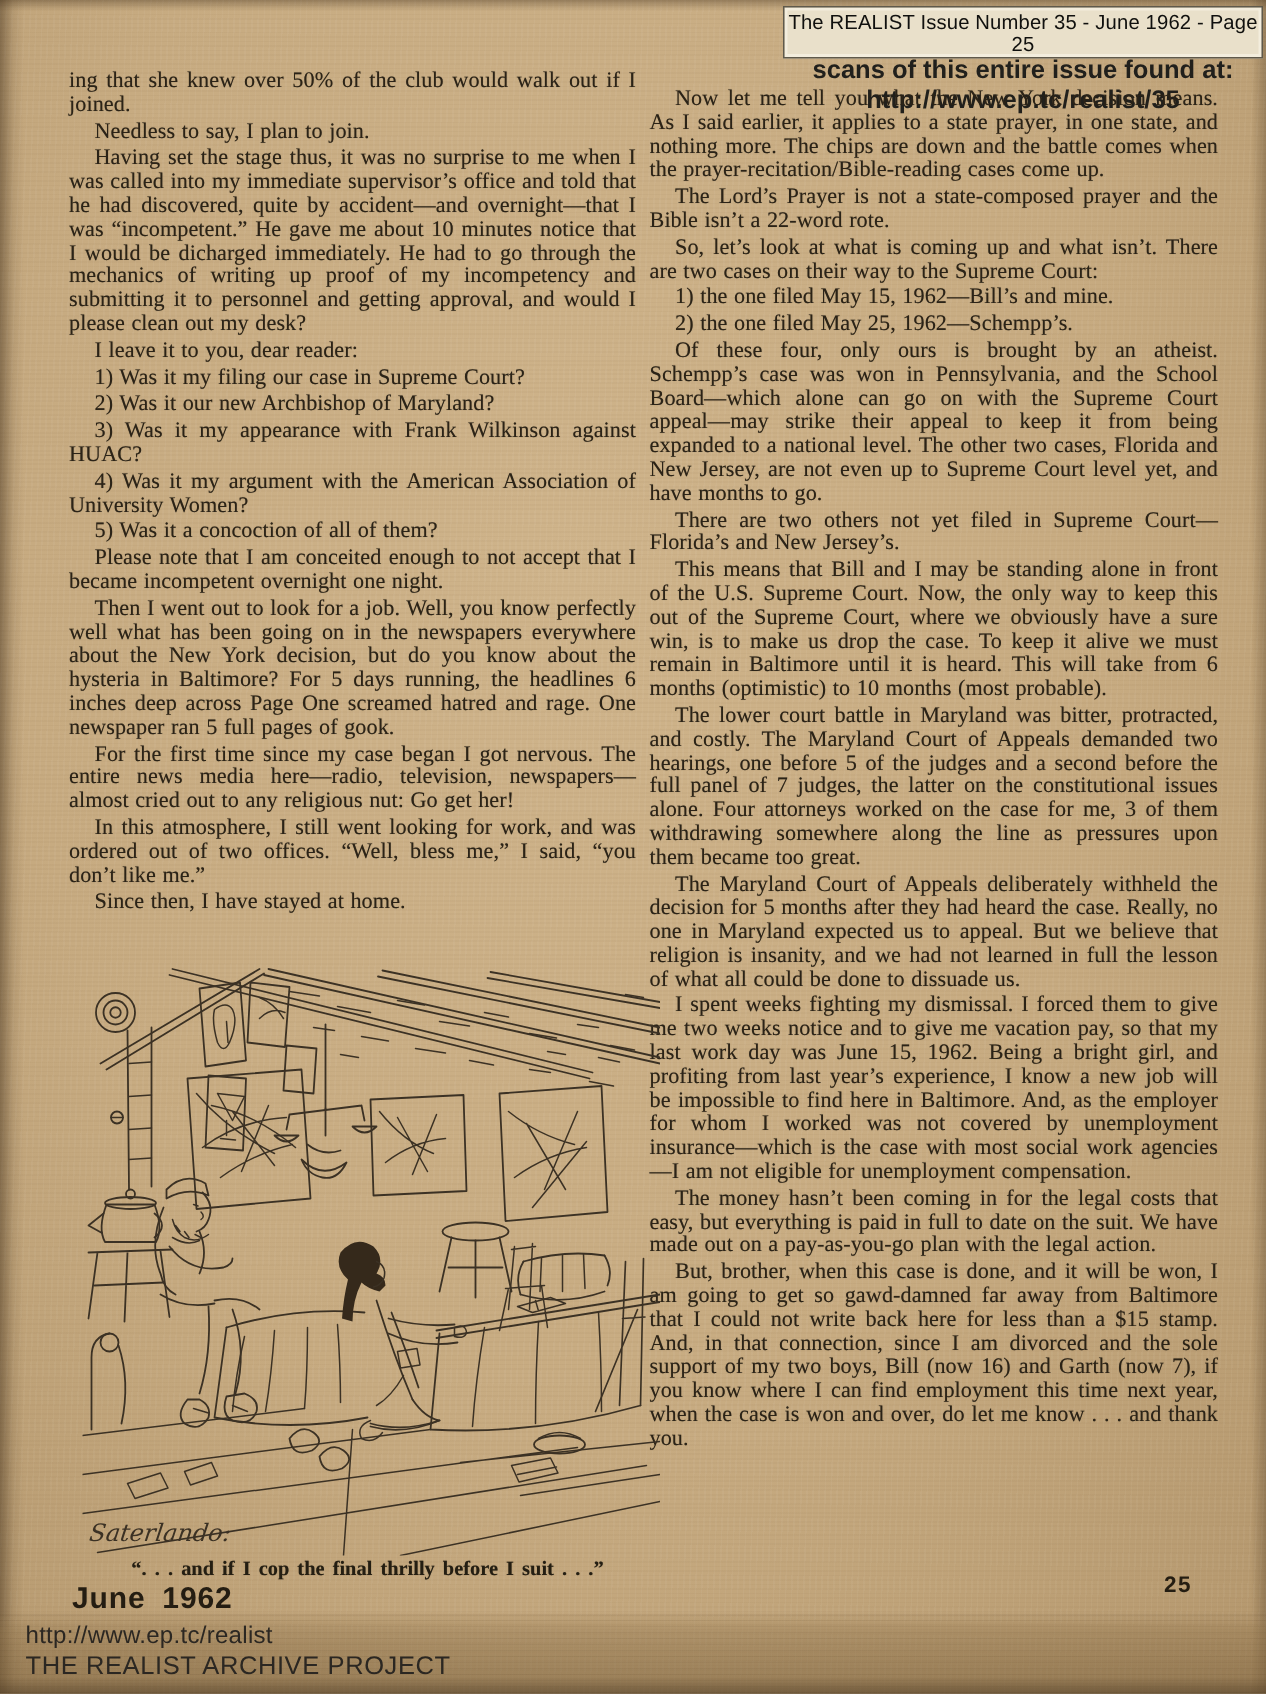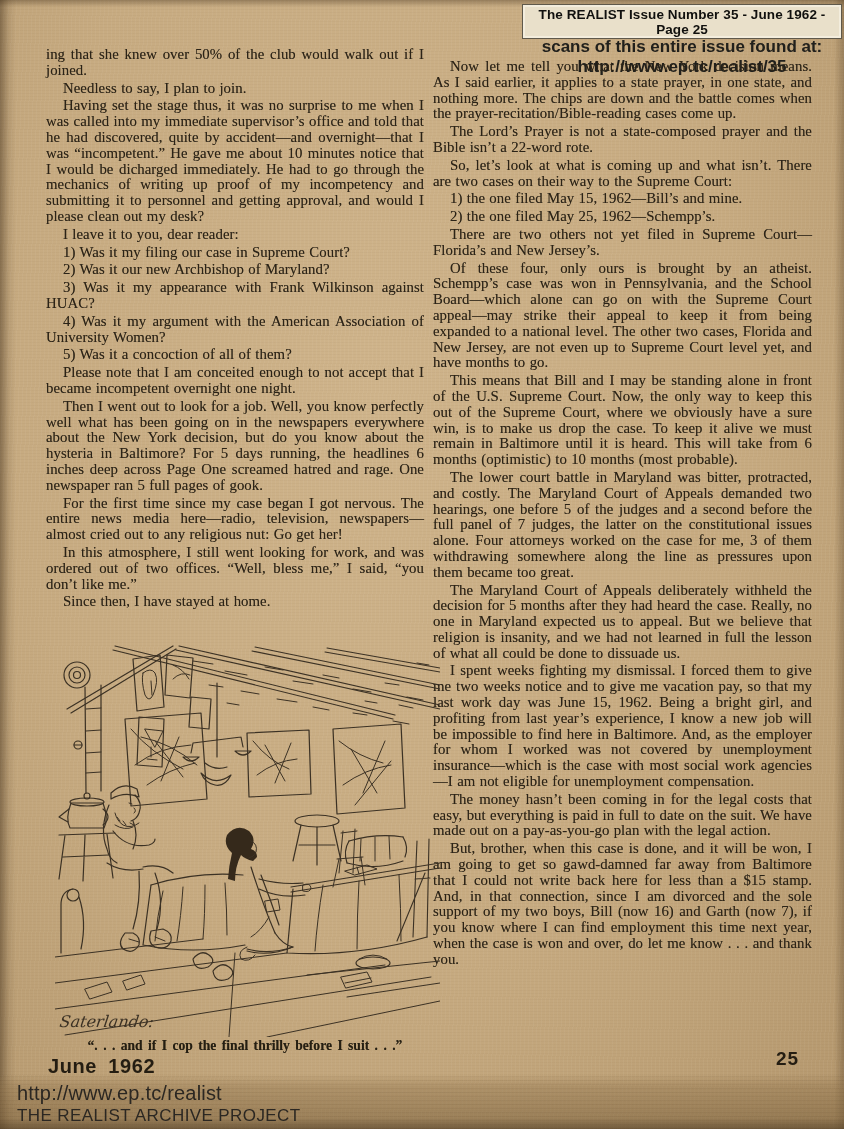--- a/index.html
+++ b/index.html
@@ -17,40 +17,40 @@
     background:linear-gradient(to bottom, rgba(58,40,20,0.35), rgba(0,0,0,0));}
   .edge-right{position:absolute;right:0;top:0;bottom:0;width:10px;
     background:linear-gradient(to left, rgba(58,40,20,0.28), rgba(0,0,0,0));}
   .bottom-band{position:absolute;left:0;right:0;top:1074px;height:55px;
     background:
       repeating-linear-gradient(0deg, rgba(60,40,18,0.06) 0 1px, rgba(0,0,0,0) 1px 4px),
       linear-gradient(to bottom, rgba(150,120,80,0.0), rgba(139,111,72,0.38) 14px, rgba(120,94,58,0.5) 80%, rgba(88,68,42,0.75) 100%);}
   .headerbox{position:absolute;left:522px;top:4px;width:318px;height:33px;
     background:#e9e0ca;border:1px solid #5f594b;box-shadow:inset 0 0 0 2px rgba(252,248,236,0.55);
     text-align:center;font-family:"Liberation Sans", sans-serif;color:#10100e;}
-  .headerbox .l1{font-size:13.5px;font-weight:bold;margin-top:2px;letter-spacing:0.1px;}
+  .headerbox .l1{font-size:13.5px;font-weight:normal;margin-top:2px;letter-spacing:0.1px;}
   .headerbox .l2{font-size:17px;font-weight:bold;color:#21201c;margin-top:0px;}
   .col{position:absolute;top:47px;}
   .col-left{left:46px;width:378px;}
   .col-right{left:433px;width:379px;margin-top:12px;}
   p.para{margin:0 0 2px 0;text-indent:17px;text-align:justify;
     font-size:14.8px;line-height:15.8px;letter-spacing:0.05px;word-spacing:0.6px;
     text-shadow:0 0 0.5px rgba(43,35,23,0.45);}
   p.para.noindent{text-indent:0;}
   .it{}
   .cartoon{position:absolute;left:55px;top:645px;width:385px;height:392px;}
   .caption{position:absolute;left:55px;top:1038px;width:380px;text-align:center;
     font-weight:bold;font-size:13.6px;color:#241e12;word-spacing:2px;
     text-shadow:0 0 0.5px rgba(36,30,18,0.5);}
   .issue-date{position:absolute;left:48px;top:1055px;font-family:"Liberation Sans",sans-serif;
     font-weight:bold;font-size:20px;color:#241d12;letter-spacing:0.6px;word-spacing:5px;}
   .page-number{position:absolute;left:776px;top:1048px;font-family:"Liberation Sans",sans-serif;
-    font-weight:bold;font-size:19px;color:#241d12;letter-spacing:1px;}
+    font-weight:bold;font-size:15px;color:#241d12;letter-spacing:1px;}
   .archive{position:absolute;left:17px;top:1082px;font-family:"Liberation Sans",sans-serif;color:#2b2722;}
-  .archive .url{font-size:20px;letter-spacing:0.2px;}
+  .archive .url{font-size:16px;letter-spacing:0.2px;}
   .archive .title{font-size:17px;letter-spacing:0.4px;margin-top:1px;}
 </style>
 </head>
 <body>
 
 <div class="page">
   <div class="edge-top"></div>
   <div class="edge-left"></div>
   <div class="edge-right"></div>
   <div class="bottom-band"></div>
@@ -75,22 +75,22 @@
       <p class="para"><span>For the first time since my case began I got nervous. The entire news media here—radio, television, newspapers—almost cried out to any religious nut: Go get her!</span></p>
       <p class="para"><span>In this atmosphere, I still went looking for work, and was ordered out of two offices. “Well, bless me,” I said, “you don’t like me.”</span></p>
       <p class="para"><span>Since then, I have stayed at home.</span></p>
     </div>
   <div class="col col-right">
       <p class="para"><span>Now let me tell you what the New York decision means. As I said earlier, it applies to a state prayer, in one state, and nothing more. The chips are down and the battle comes when the prayer-recitation/Bible-reading cases come up.</span></p>
       <p class="para"><span>The Lord’s Prayer is not a state-composed prayer and the Bible isn’t a 22-word rote.</span></p>
       <p class="para"><span>So, let’s look at what is coming up and what isn’t. There are two cases on their way to the Supreme Court:</span></p>
       <p class="para"><span>1) the one filed May 15, 1962—Bill’s and mine.</span></p>
       <p class="para"><span>2) the one filed May 25, 1962—Schempp’s.</span></p>
+      <p class="para"><span>Of these four, only ours is brought by an atheist. Schempp’s case was won in Pennsylvania, and the School Board—which alone can go on with the Supreme Court appeal—may strike their appeal to keep it from being expanded to a national level. The other two cases, Florida and New Jersey, are not even up to Supreme Court level yet, and have months to go.</span></p>
       <p class="para"><span>There are two others not yet filed in Supreme Court—Florida’s and New Jersey’s.</span></p>
-      <p class="para"><span>Of these four, only ours is brought by an atheist. Schempp’s case was won in Pennsylvania, and the School Board—which alone can go on with the Supreme Court appeal—may strike their appeal to keep it from being expanded to a national level. The other two cases, Florida and New Jersey, are not even up to Supreme Court level yet, and have months to go.</span></p>
       <p class="para"><span>This means that Bill and I may be standing alone in front of the U.S. Supreme Court. Now, the only way to keep this out of the Supreme Court, where we obviously have a sure win, is to make us drop the case. To keep it alive we must remain in Baltimore until it is heard. This will take from 6 months (optimistic) to 10 months (most probable).</span></p>
       <p class="para"><span>The lower court battle in Maryland was bitter, protracted, and costly. The Maryland Court of Appeals demanded two hearings, one before 5 of the judges and a second before the full panel of 7 judges, the latter on the constitutional issues alone. Four attorneys worked on the case for me, 3 of them withdrawing somewhere along the line as pressures upon them became too great.</span></p>
       <p class="para"><span>The Maryland Court of Appeals deliberately withheld the decision for 5 months after they had heard the case. Really, no one in Maryland expected us to appeal. But we believe that religion is insanity, and we had not learned in full the lesson of what all could be done to dissuade us.</span></p>
       <p class="para"><span>I spent weeks fighting my dismissal. I forced them to give me two weeks notice and to give me vacation pay, so that my last work day was June 15, 1962. Being a bright girl, and profiting from last year’s experience, I know a new job will be impossible to find here in Baltimore. And, as the employer for whom I worked was not covered by unemployment insurance—which is the case with most social work agencies—I am not eligible for unemployment compensation.</span></p>
       <p class="para"><span>The money hasn’t been coming in for the legal costs that easy, but everything is paid in full to date on the suit. We have made out on a pay-as-you-go plan with the legal action.</span></p>
       <p class="para"><span>But, brother, when this case is done, </span><span class="it">and it will be won,</span><span> I am going to get so gawd-damned far away from Baltimore that I could not write back here for less than a $15 stamp. And, in that connection, since I am divorced and the sole support of my two boys, Bill (now 16) and Garth (now 7), if you know where I can find employment this time next year, when the case is won and over, do let me know . . . and thank you.</span></p>
     </div>
 
   <div class="cartoon">
     <svg width="385" height="392" viewBox="0 0 385 392">

